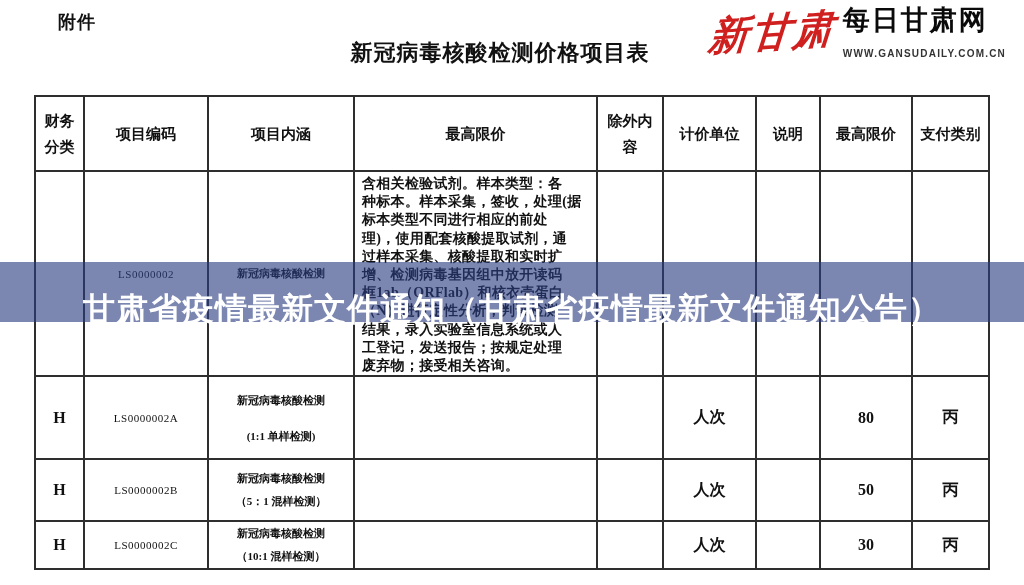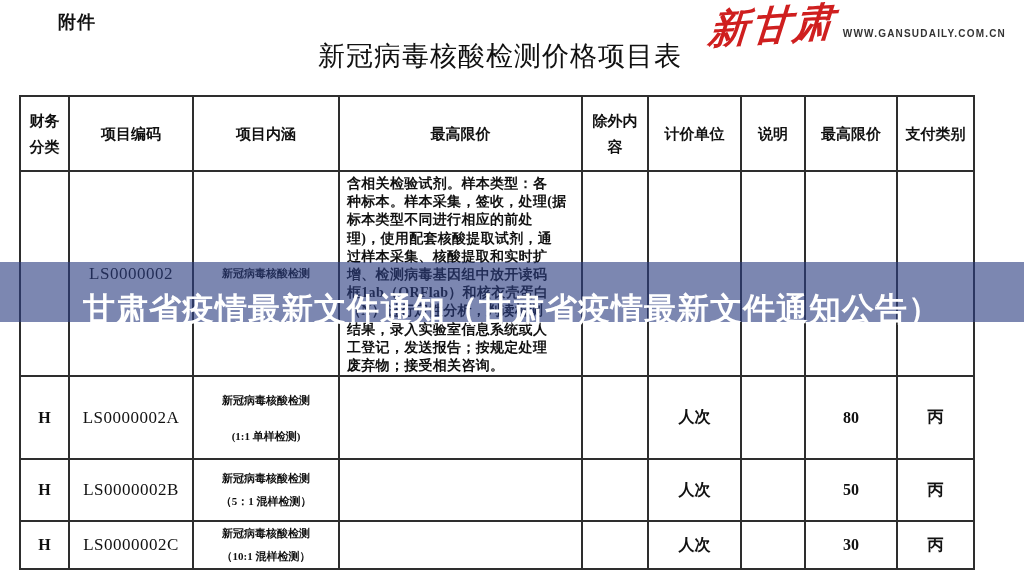--- a/index.html
+++ b/index.html
@@ -2,60 +2,61 @@
 <html><head>
 <meta charset="utf-8">
 <style>
   * { margin: 0; padding: 0; box-sizing: border-box; }
   html, body { width: 1024px; height: 585px; background: #ffffff; overflow: hidden; }
   body { position: relative; font-family: "Liberation Serif", "DejaVu Serif", serif; color: #111; }
 
   .attachment { position: absolute; left: 58px; top: 10px; font-size: 18px; font-weight: bold; letter-spacing: 1px; }
 
   .title { position: absolute; left: 120px; top: 38px; width: 760px; text-align: center;
-           font-size: 27px; font-weight: normal; letter-spacing: 1px; }
+           font-size: 22px; font-weight: bold; letter-spacing: 1px; }
 
   .logo { position: absolute; right: 18px; top: 6px; display: flex; align-items: center; gap: 8px; }
   .logo-script { font-size: 40px; font-weight: bold; font-style: italic; color: #cf1f1f;
                  transform: skewX(-8deg) rotate(-4deg); letter-spacing: 2px; line-height: 1; }
   .logo-right { display: flex; flex-direction: column; align-items: flex-start; }
   .logo-site { font-family: "Liberation Sans", "DejaVu Sans", sans-serif; font-weight: 900;
                font-size: 27px; letter-spacing: 2px; color: #0a0a0a; line-height: 1.05; }
   .logo-url { font-family: "Liberation Sans", "DejaVu Sans", sans-serif; font-weight: bold;
               font-size: 10px; letter-spacing: 1.2px; color: #333; margin-top: 14px; }
 
-  table.price-table { position: absolute; left: 19px; top: 95px; width: 954px;
+  table.price-table { position: absolute; left: 34px; top: 95px; width: 954px;
                       border-collapse: collapse; table-layout: fixed; }
   .price-table th, .price-table td { border: 2px solid #2e2e2e; text-align: center; vertical-align: middle;
                       font-weight: bold; white-space: pre-line; overflow: hidden; }
   .price-table th { font-family: "Liberation Sans", "DejaVu Sans", sans-serif; font-size: 15px; line-height: 26px; }
   .price-table td { font-size: 16px; }
   .price-table td.name-cell { font-size: 11px; line-height: 23px; }
   .price-table tr.row-1 td.name-cell { line-height: 36px; }
-  .price-table td.code-cell { font-size: 17px; font-weight: normal; letter-spacing: 0.5px; }
+  .price-table td.code-cell { font-size: 11px; font-weight: normal; letter-spacing: 0.5px; }
   .price-table td.desc-cell { text-align: left; vertical-align: top; padding: 3px 5px 0 7px;
                               font-size: 14px; line-height: 18.2px; letter-spacing: 0.3px; margin-left: 40px; }
 
   .overlay-banner { position: absolute; left: 0; top: 262px; width: 1024px; height: 60px;
                     background: rgba(43, 62, 129, 0.62); z-index: 10;
                     display: flex; align-items: center; justify-content: center; }
   .overlay-banner .overlay-text { font-family: "Liberation Sans", "DejaVu Sans", sans-serif;
                     color: #ffffff; font-weight: 900; font-size: 32px; letter-spacing: 1px;
                     white-space: nowrap; margin-top: 35px; }
 </style>
 </head>
 <body>
 
 <div class="attachment">附件</div>
 
 <div class="title">新冠病毒核酸检测价格项目表</div>
 
 <div class="logo">
   <span class="logo-script">新甘肃</span>
   <span class="logo-right">
+    <span class="logo-site">每日甘肃网</span>
     <span class="logo-url">WWW.GANSUDAILY.COM.CN</span>
   </span>
 </div>
 
 <table class="price-table">
   <colgroup>
     <col style="width:49px">
       <col style="width:124px">
       <col style="width:146px">
       <col style="width:243px">

